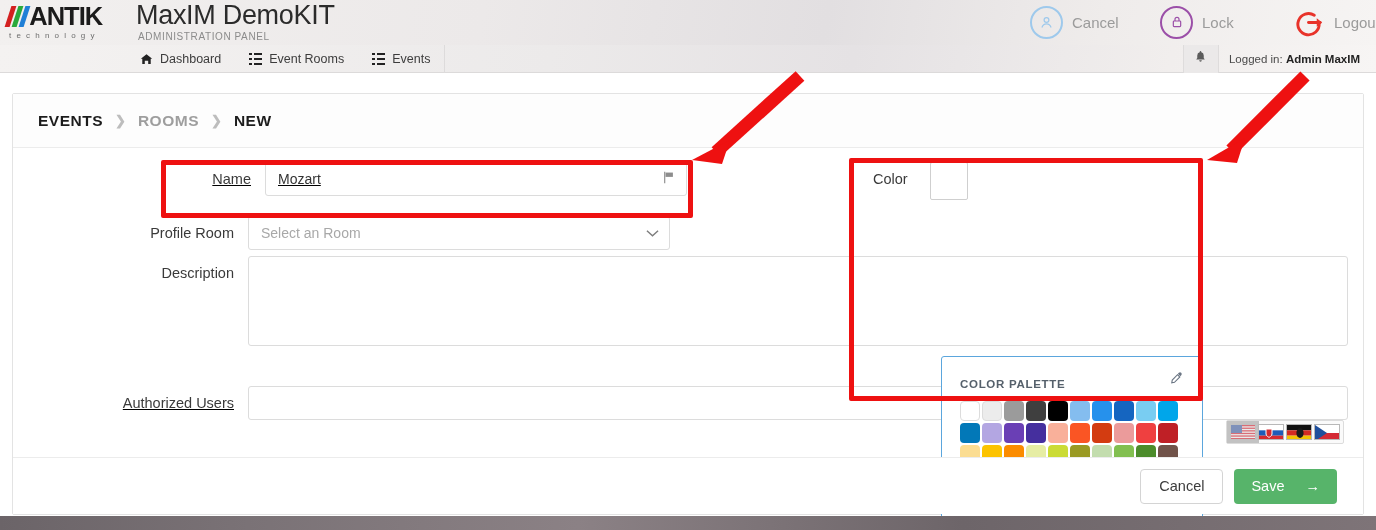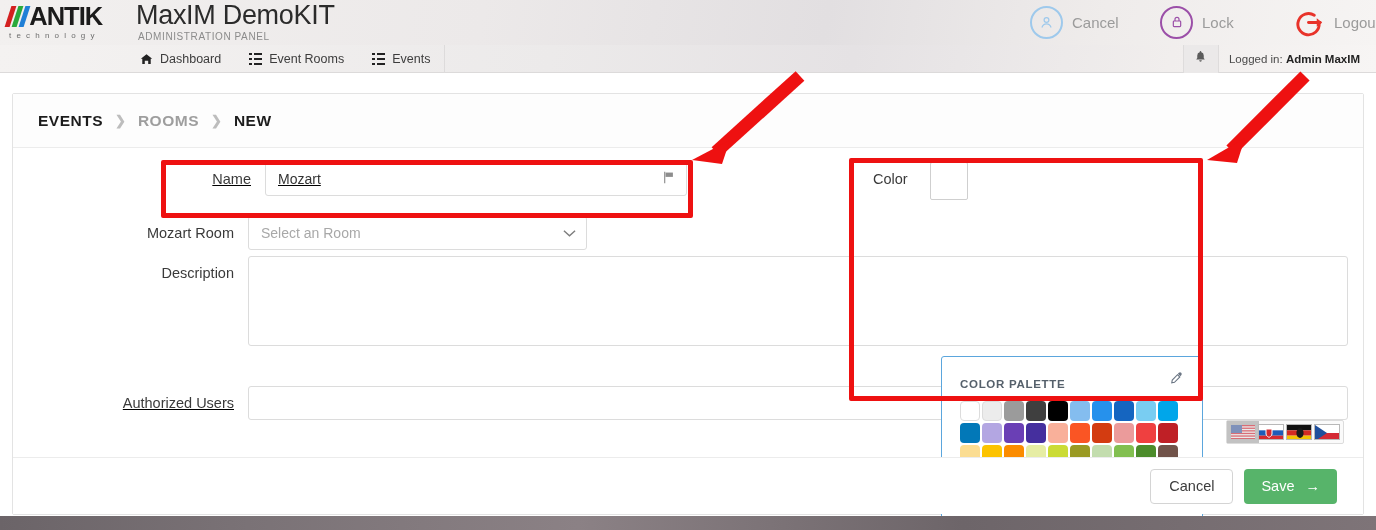--- a/index.html
+++ b/index.html
@@ -156,21 +156,21 @@
   
   #form-footer {
     position:absolute; left:0; right:0; bottom:0; height:57px;
     border-top:1px solid #ececec; display:flex; align-items:center;
     justify-content:flex-end; padding-right:26px; gap:11px; background:#fff;
   }
   #btn-cancel { border:1px solid #d4d4d4; border-radius:4px; background:#fff; color:#3c3c3c;
                 font-size:14.5px; padding:0 18px; height:35px; display:flex; align-items:center; cursor:pointer;
                 font-family:"Liberation Sans", sans-serif; }
   #btn-save { border:none; border-radius:4px; background:#57b46a; color:#fff;
-              font-size:14.5px; padding:0 17px; height:35px; display:flex; align-items:center; gap:11px; cursor:pointer;
+              font-size:14.5px; padding:0 17px; height:35px; display:flex; align-items:center; gap:21px; cursor:pointer;
               font-family:"Liberation Sans", sans-serif; }
 
   
   .ann-box { position:absolute; border:5px solid #ee1111; border-radius:2px; pointer-events:none; }
   #ann-name { left:161px; top:160px; width:532px; height:58px; }
   #ann-color { left:849px; top:158px; width:354px; height:243px; }
   .ann-arrow { position:absolute; pointer-events:none; }
 </style>
 </head>
 <body>
@@ -296,22 +296,22 @@
           <span class="rt-ico">
             <svg width="14" height="13" viewBox="0 0 16 15">
                 <path d="M3 1v13" stroke="#9a9a9a" stroke-width="1.5"></path>
                 <path d="M4 1.8h8.5v5H4z" fill="#8d8d8d"></path>
               </svg>
           </span>
         </div>
       </div>
 
       <div class="field-row" id="row-parent">
-        <div class="field-label">Mozart Room</div>
-        <div class="tf with-icon" style="width:339px">
+        <div class="field-label">Profile Room</div>
+        <div class="tf with-icon" style="width:422px">
           <span class="ph">Select an Room</span>
           <span class="rt-ico">
             <svg width="13" height="9" viewBox="0 0 14 9">
                 <path d="M1 1.5L7 7l6-5.5" fill="none" stroke="#7d7d7d" stroke-width="1.5"></path>
               </svg>
           </span>
         </div>
       </div>
 
       <div class="field-row" id="row-desc">

